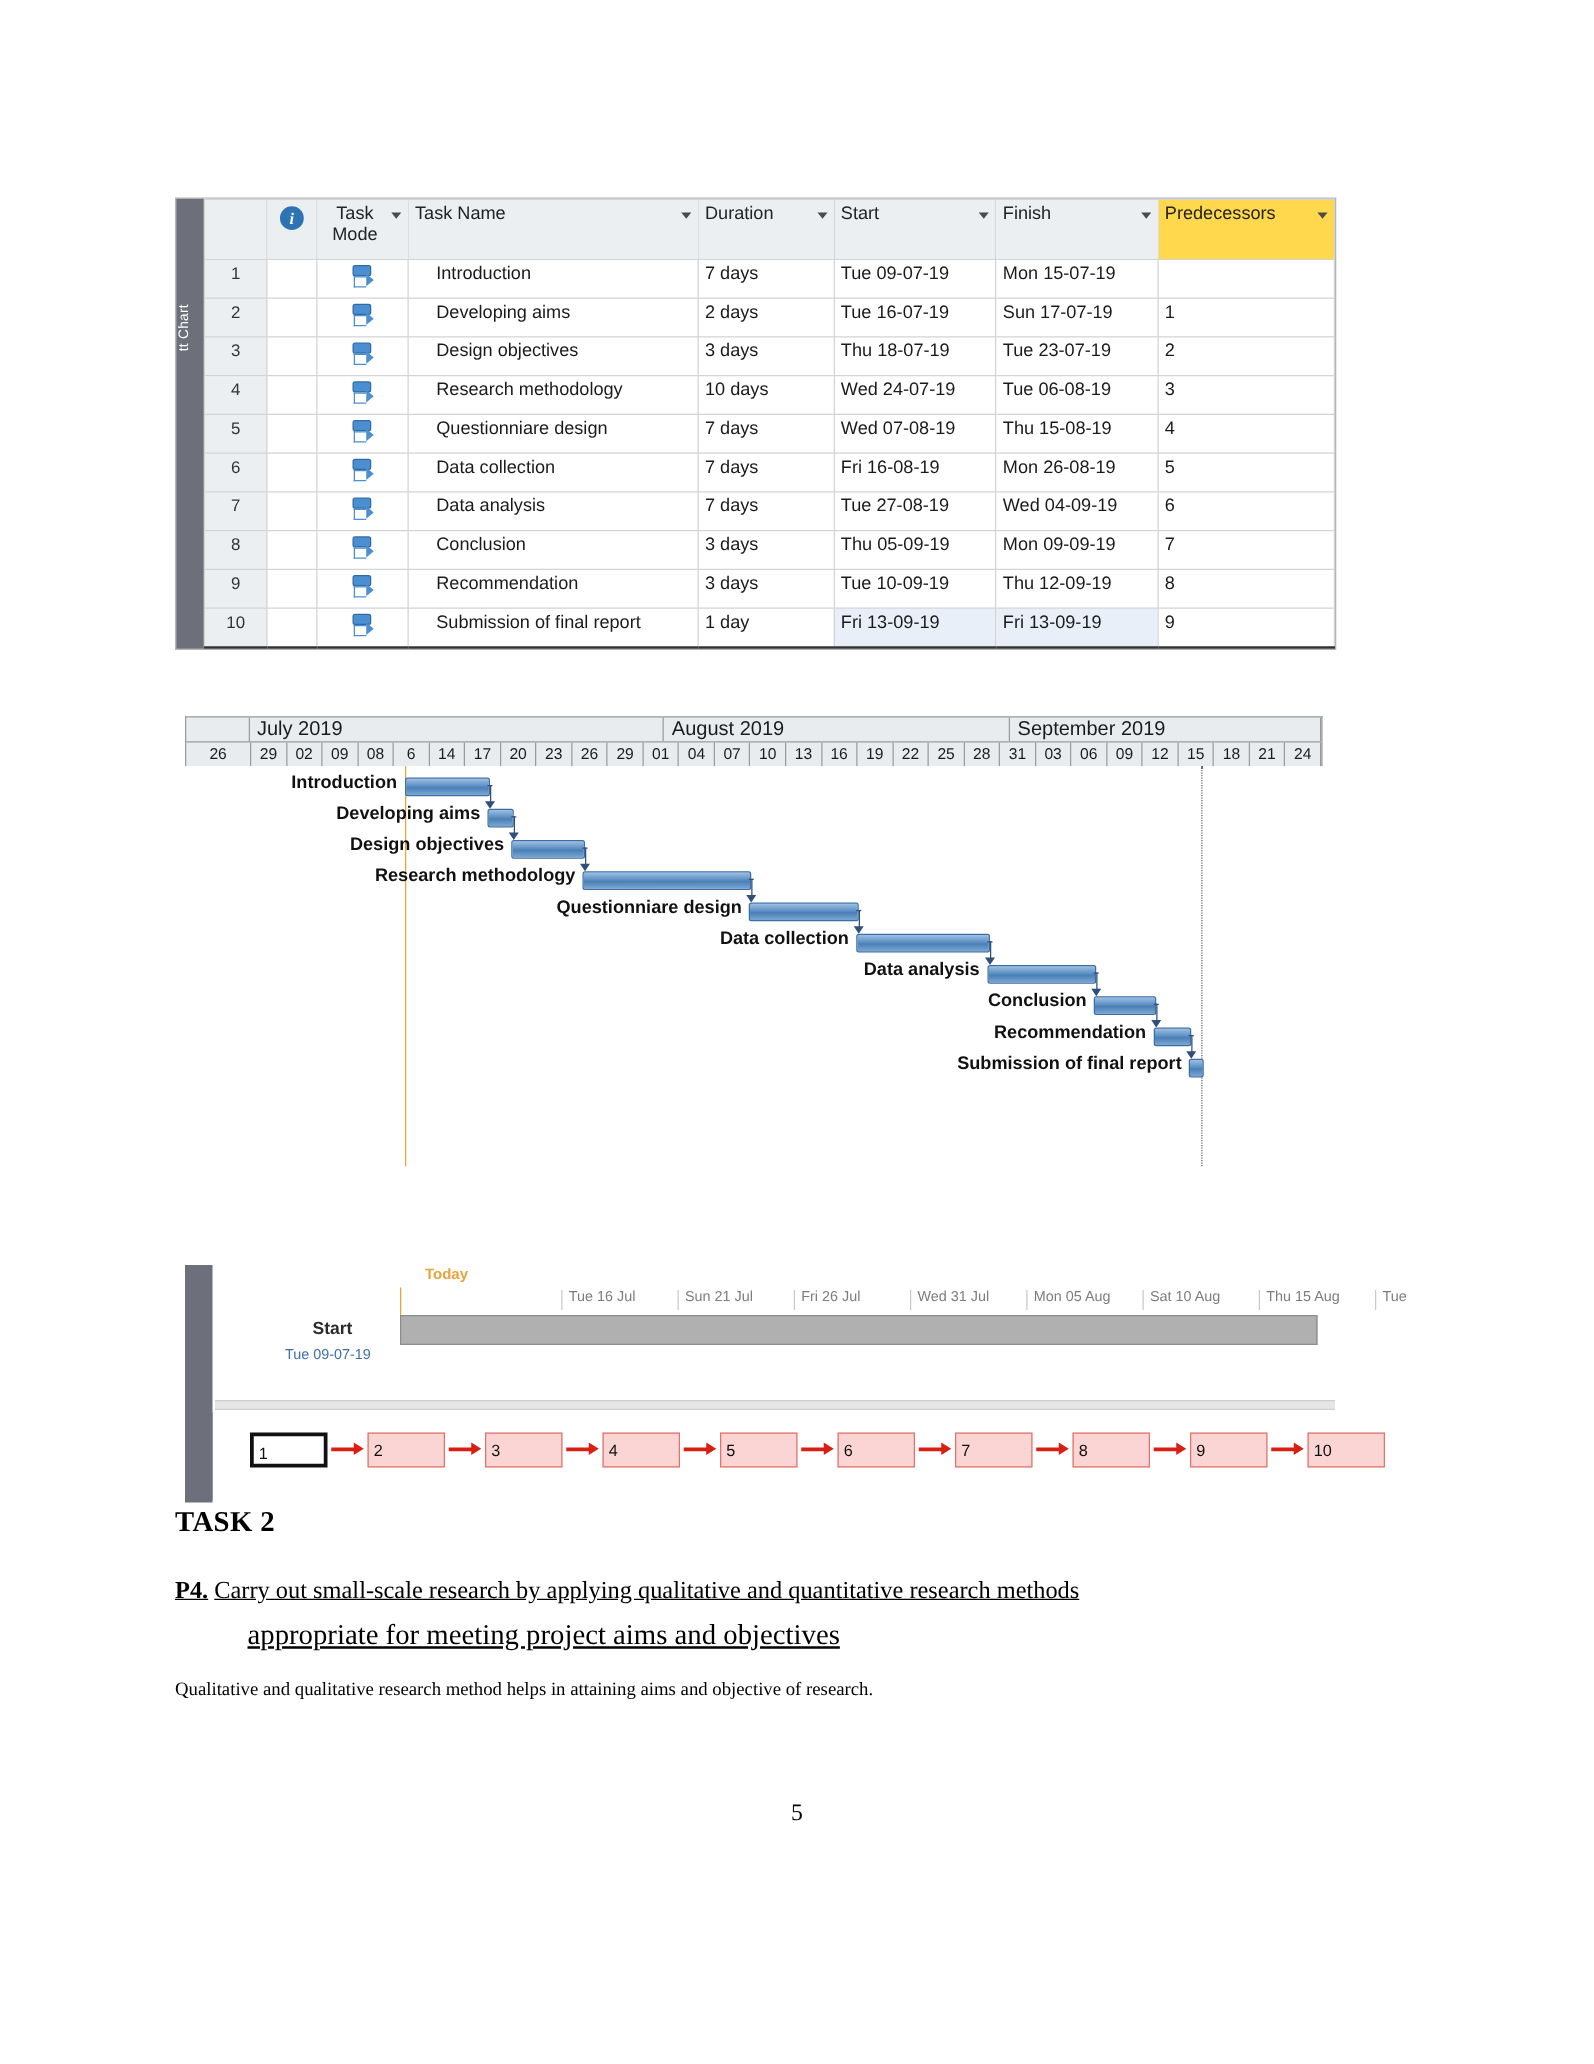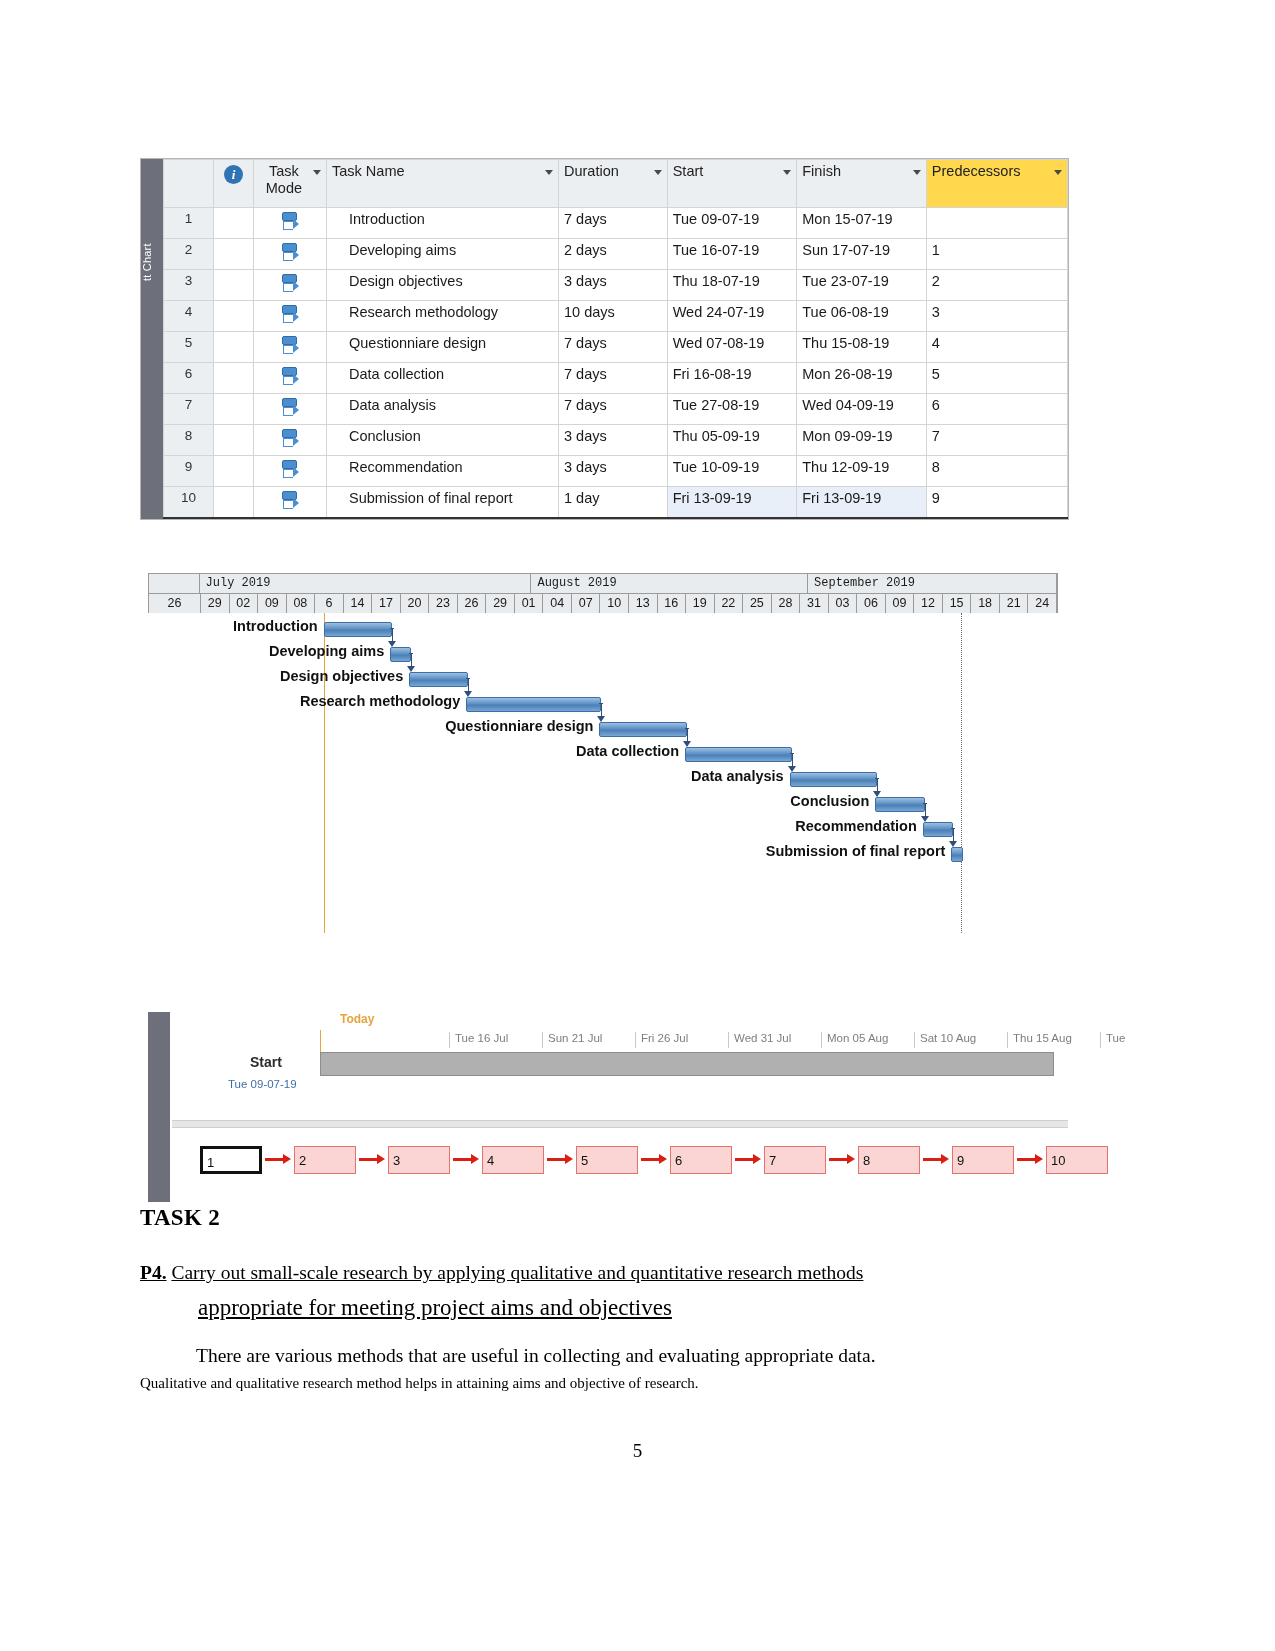--- a/index.html
+++ b/index.html
@@ -73,21 +73,21 @@
   .mode-ic .arw{position:absolute;left:4px;top:9px;width:9px;height:7px;border:1.6px solid #4b8fd1;border-right:none;}
   .mode-ic .arw:after{content:"";position:absolute;right:-6px;top:-3px;width:0;height:0;border-top:5px solid transparent;border-bottom:5px solid transparent;border-left:6px solid #4b8fd1;}
   tr.last td{border-bottom:2px solid #333;}
 
   
   .gchart{
     position:absolute;left:148px;top:573px;width:910px;height:360px;
     font-family:"Liberation Sans", sans-serif;
   }
   .gc-head{border:1px solid #9b9b9b;border-bottom:none;background:#e9ecef;}
-  .gc-months{display:flex;height:19px;font-size:12px;color:#1b1b1b;font-family:Liberation Mono, monospace;}
+  .gc-months{display:flex;height:19px;font-size:16px;color:#1b1b1b;}
   .gc-months .m{border-right:1px solid #9b9b9b;padding-left:6px;line-height:19px;box-sizing:border-box;}
   .gc-months .m0{width:52px;border-right:1px solid #9b9b9b;}
   .gc-days{display:flex;height:19px;font-size:12.5px;color:#1b1b1b;border-top:1px solid #9b9b9b;}
   .gc-days .d{
     flex:0 0 auto;border-right:1px solid #9b9b9b;text-align:center;line-height:19px;box-sizing:border-box;
   }
   .gc-body{position:relative;height:320px;border-left:none;background:#fff;}
   .bar-row{position:absolute;height:24px;}
   .bar{
     position:absolute;height:13px;top:5px;border-radius:2px;
@@ -538,18 +538,17 @@
 
   <div class="doc">
     <h1 class="tasktitle">TASK 2</h1>
     <p class="p4">
       <span class="lbl">P4.</span>
       <span class="u">Carry out small-scale research by applying qualitative and quantitative research methods</span>
     </p>
     <p class="p4line2">
       <span>appropriate for meeting project aims and objectives</span>
     </p>
-    <p class="para">There are various methods that are useful in collecting and evaluating appropriate data.</p>
     <p class="para2">Qualitative and qualitative research method helps in attaining aims and objective of research.</p>
   </div>
 
   <div class="pagenum">5</div>
 </div>
 
 </body></html>

